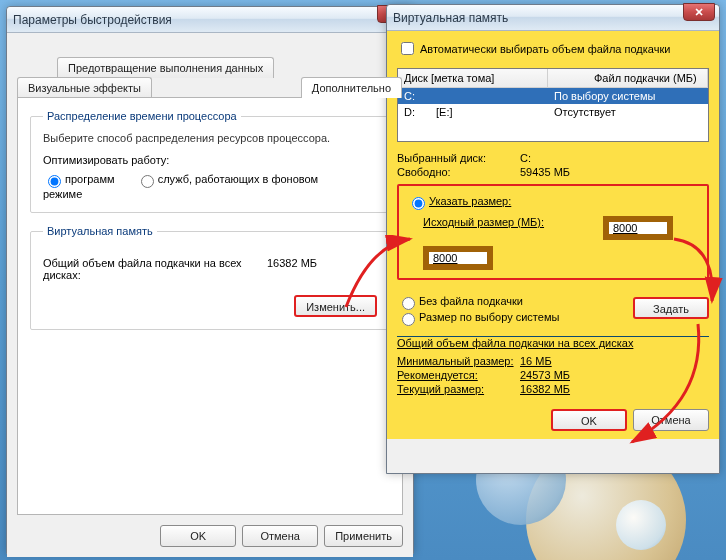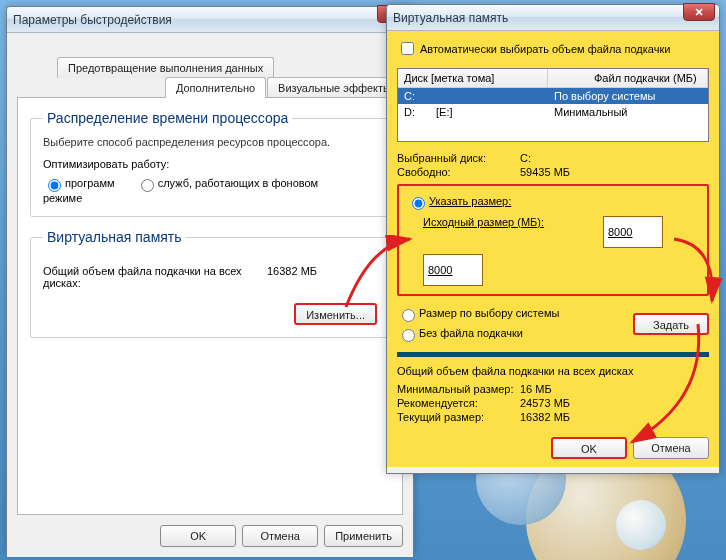--- a/index.html
+++ b/index.html
@@ -41,21 +41,21 @@
   .tab-row2 { margin-top: -1px; }
   .tab-pane {
     border: 1px solid #b5b5b5; background: #fff; padding: 12px;
     margin-top: -1px; height: 418px; position: relative;
   }
 
   fieldset {
     border: 1px solid #d0d0d0; border-radius: 2px; padding: 10px 12px 12px; margin: 0 0 12px 0;
     background: #fff;
   }
-  legend { padding: 0 4px; color: #0a3a7a; font-size: 14px; }
+  legend { padding: 0 4px; color: #0a3a7a; font-size: 11px; }
   .desc { color: #333; margin-bottom: 10px; }
   .label-top { margin-bottom: 6px; }
   .radio-row { margin-top: 0; }
   .radio-row label { margin-right: 18px; }
   input[type=radio] { vertical-align: middle; margin-right:4px;}
 
   .vm-text { color: #333; line-height: 1.4; }
   .kv { display: flex; margin-top: 10px; }
   .kv .k { flex: 1; }
   .kv .v { width: 110px; text-align: left; }
@@ -86,24 +86,24 @@
   .dc3 { flex: 1; }
 
   .info-row { display: flex; margin: 2px 0; }
   .info-row .lbl { width: 123px; }
   .info-row .val { flex: 1; }
 
   .red-group { border: 2px solid #e02020; padding: 8px; margin: 6px 0 10px 0; border-radius: 2px; text-decoration: underline; }
   .size-row { display: flex; align-items: flex-start; margin: 6px 0 0 16px; }
   .size-row .slabel { width: 180px; }
   .size-row input[type=text] {
-    width: 60px; height: 18px; border: 1px solid #a16207; padding: 15px 4px; text-align: left;
-  }
-
-  .footer-total { border-top: 5px solid #0c4a6e; padding-top: 8px; margin-top: 10px; }
+    width: 70px; height: 18px; border: 6px solid #a16207; padding: 6px 4px; text-align: left;
+  }
+
+  .footer-total { border-top: 1px solid #0c4a6e; margin-top: 10px; text-decoration: underline; }
   .arrow { position: absolute; pointer-events: none; }
 
 </style>
 </head>
 <body>
 
 <div class="desktop-bg">
   <div class="circle1"></div>
   <div class="circle2"></div>
   <div class="circle3"></div>
@@ -116,22 +116,22 @@
       <div class="winbtn close">
           <span>✕</span>
         </div>
     </div>
   </div>
   <div class="win-body">
     <div class="tabs">
       <div class="tab" style="margin-left:40px">Предотвращение выполнения данных</div>
     </div>
     <div class="tabs tab-row2">
+      <div class="tab">Визуальные эффекты</div>
       <div class="tab active" style="margin-left:auto">Дополнительно</div>
-      <div class="tab">Визуальные эффекты</div>
     </div>
     <div class="tab-pane">
 
       <fieldset>
         <legend>Распределение времени процессора</legend>
         <div class="desc">Выберите способ распределения ресурсов процессора.</div>
         <div class="label-top">Оптимизировать работу:</div>
         <div class="radio-row">
           <label><input type="radio" name="cpu" checked="" style=""><span>программ</span></label>
           <label><input type="radio" name="cpu" style=""><span>служб, работающих в фоновом режиме</span></label>
@@ -179,21 +179,21 @@
         <div class="dh2">Файл подкачки (МБ)</div>
       </div>
       <div class="drive-row selected">
         <div class="dc1">C:</div>
         <div class="dc2"></div>
         <div class="dc3">По выбору системы</div>
       </div>
       <div class="drive-row">
         <div class="dc1">D:</div>
         <div class="dc2">[E:]</div>
-        <div class="dc3">Минимальный</div>
+        <div class="dc3">Отсутствует</div>
       </div>
     </div>
 
     <div class="info-row">
       <div class="lbl">Выбранный диск:</div>
       <div class="val">C:</div>
     </div>
     <div class="info-row">
       <div class="lbl">Свободно:</div>
       <div class="val">59435 МБ</div>
@@ -205,22 +205,22 @@
         <div class="slabel">Исходный размер (МБ):</div>
         <input type="text" value="8000" style="">
       </div>
       <div class="size-row">
         <input type="text" value="8000" style="">
       </div>
     </div>
 
     <div style="display:flex; align-items:center;">
       <div style="flex:1;">
+        <div style="margin-top:4px;"><label><input type="radio" name="vmmode" style=""><span>Без файла подкачки</span></label></div>
         <div><label><input type="radio" name="vmmode" style=""><span>Размер по выбору системы</span></label></div>
-        <div style="margin-top:4px;"><label><input type="radio" name="vmmode" style=""><span>Без файла подкачки</span></label></div>
       </div>
       <span class="btn highlight" style="align-self:center;">Задать</span>
     </div>
 
     <div class="footer-total">
       <div style="margin-bottom:6px;">Общий объем файла подкачки на всех дисках</div>
       <div class="info-row">
           <div class="lbl">Минимальный размер:</div>
           <div class="val">16 МБ</div>
         </div>

